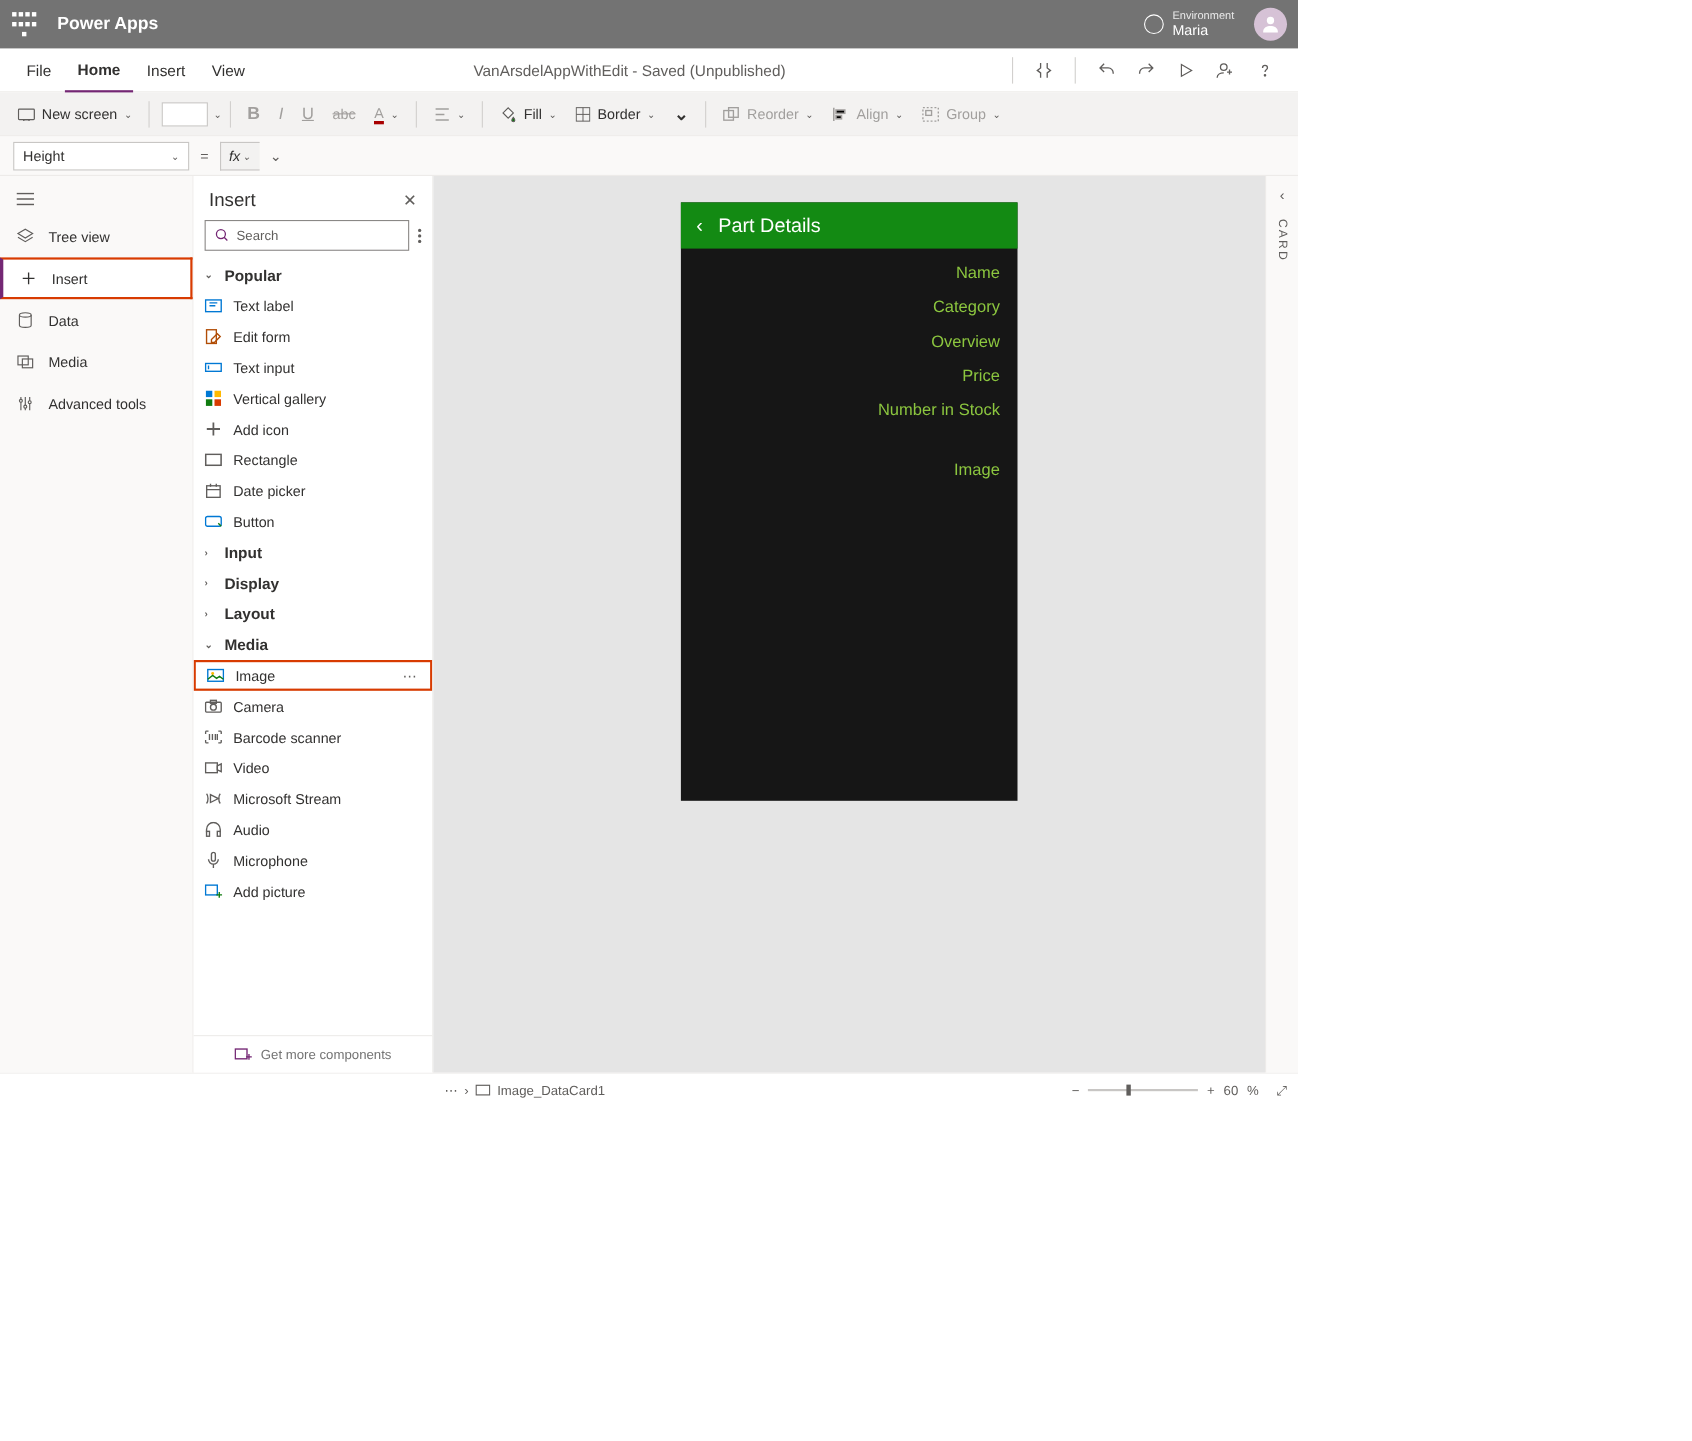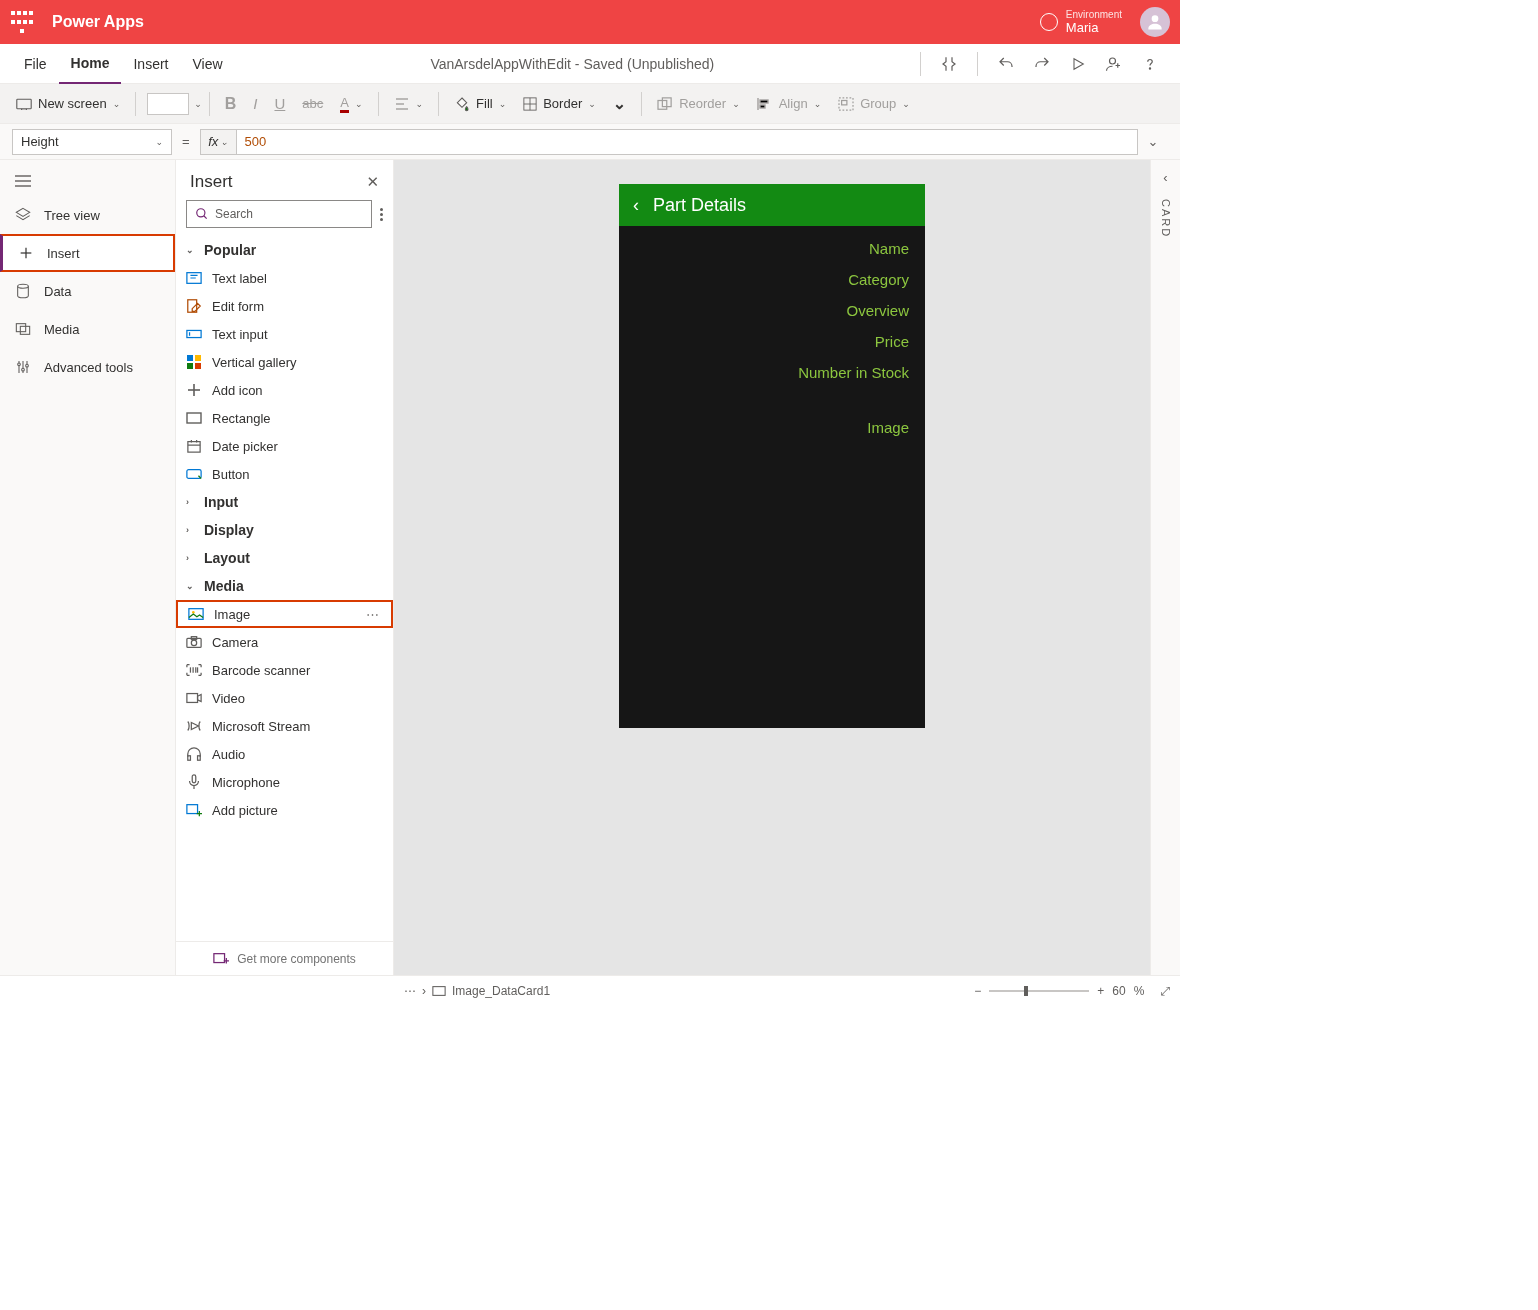--- a/index.html
+++ b/index.html
@@ -1,19 +1,19 @@
 <!DOCTYPE html>
 <html><head>
 <meta charset="utf-8">
 <style>
 * { box-sizing: border-box; margin: 0; padding: 0; font-family: "Segoe UI", sans-serif; }
 body { background: #fff; width: 1180px; height: 1005px; overflow: hidden; font-size: 13px; color: #323130; }
 
 
-.topbar { height: 44px; background: #ef4444; color: #fff; display: flex; align-items: center; padding: 0 10px; }
+.topbar { height: 44px; background: #737373; color: #fff; display: flex; align-items: center; padding: 0 10px; }
 .topbar .waffle { width: 24px; height: 24px; display:flex; flex-wrap:wrap; gap:2px; margin-right:18px; justify-content:center; align-items:center;}
 .topbar .waffle span{ width:4px; height:4px; background:#fff; display:block;}
 .topbar .title { font-size: 16px; font-weight:600;}
 .topbar .spacer{flex:1;}
 .env { display:flex; align-items:center; gap:8px; margin-right:18px;}
 .env-icon{width:18px;height:18px;border:1.5px solid #fff;border-radius:50%;position:relative;}
 .env-text .l1{font-size:10px;opacity:.85;}
 .env-text .l2{font-size:13px;}
 .avatar{width:30px;height:30px;border-radius:50%;background:#d6c2d6;display:flex;align-items:center;justify-content:center;}
 .avatar svg{width:20px;height:20px;fill:#fff;}
@@ -250,21 +250,20 @@
 <div class="formulabar">
   <div class="prop-dd">
     <span>Height</span>
       <span class="chev">⌄</span>
   </div>
   <div class="eq">=</div>
   <div class="fx">
       <span style="font-style:italic">fx</span>
       <span class="chev">⌄</span>
     </div>
-  <div class="formula-input">500</div>
   <div class="formula-expand">⌄</div>
 </div>
 
 <div class="main">
 
   <div class="leftrail">
     <div class="railbtn burger">
       <div class="railicon">
           <svg width="16" height="12" viewBox="0 0 16 12" stroke="#605e5c" stroke-width="1.4">
             <line x1="0" y1="1" x2="16" y2="1"></line>

